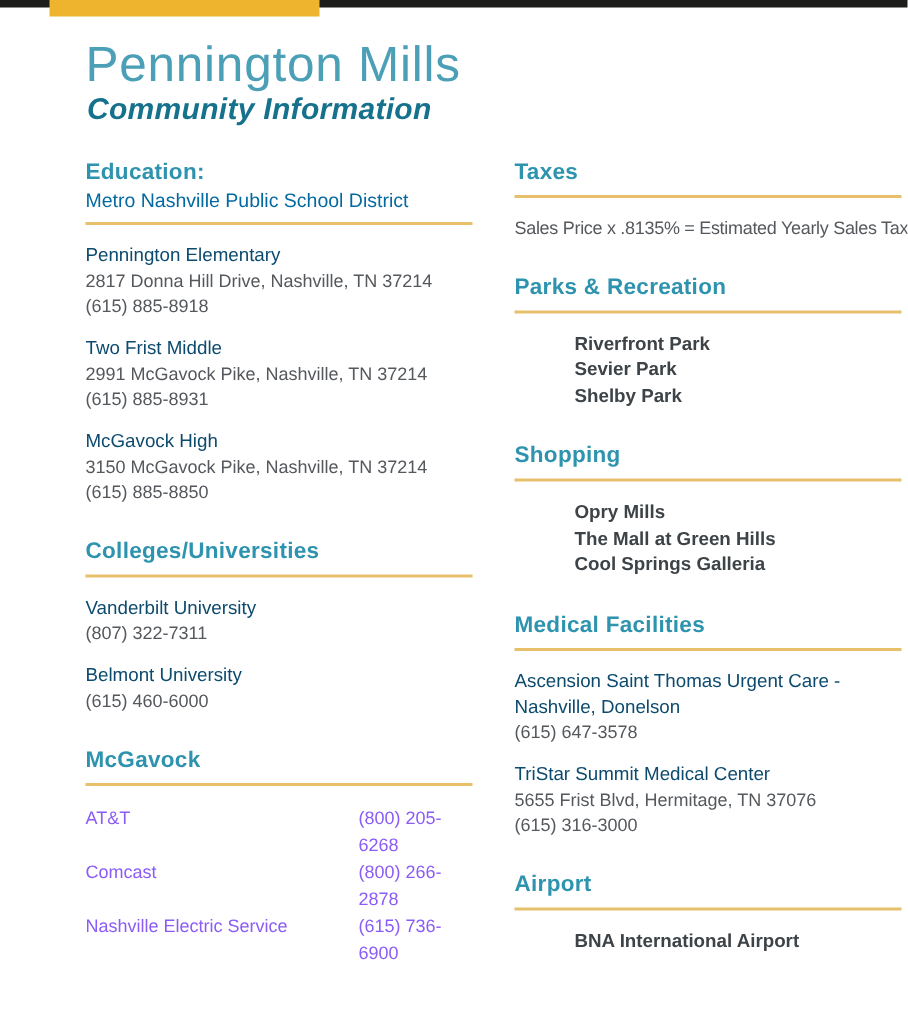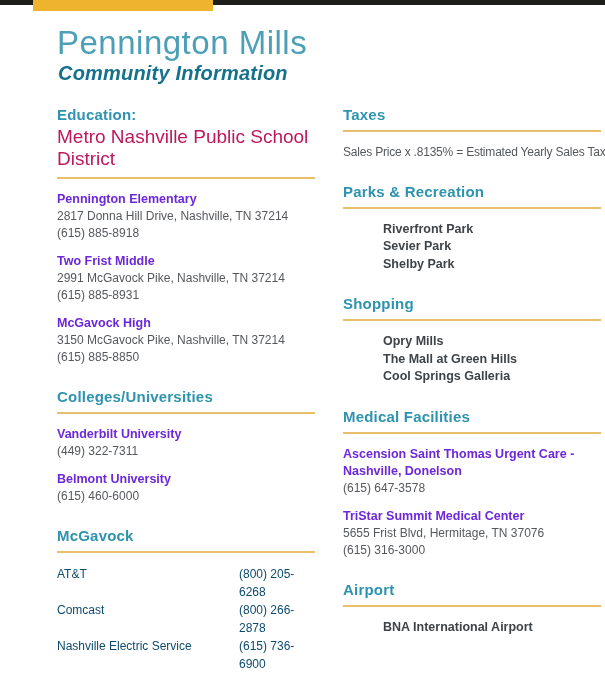--- a/index.html
+++ b/index.html
@@ -21,28 +21,28 @@
   .subtitle {
     margin:1px 0 0 1px; font-size:20px; font-weight:bold; font-style:italic;
     color:#15718c; letter-spacing:0.2px;
   }
 
   .columns { display:flex; gap:28px; padding:0 26px 0 33px; margin-top:21px; }
   .col { width:258px; flex:none; }
 
   .sec { margin-bottom:22px; }
   .sec-h { margin:0; font-size:15px; font-weight:bold; color:#2e93ae; letter-spacing:0.2px; }
-  .sec-sub { margin-top:3px; font-size:19px; color:#be185d; }
+  .sec-sub { margin-top:3px; font-size:13px; color:#0369a1; }
   .rule { height:2px; background:#e8c06c; margin-top:7px; margin-bottom:12px; }
 
   .entry { margin-bottom:11px; }
-  .entry-name { font-size:12.5px; font-weight:bold; color:#6d28d9; line-height:17px; }
+  .entry-name { font-size:12.5px; font-weight:normal; color:#0c4a6e; line-height:17px; }
   .entry-line { font-size:12px; color:#55585c; line-height:17px; }
 
-  .util-row { display:flex; font-size:12px; color:#0c4a6e; line-height:18px; }
+  .util-row { display:flex; font-size:12px; color:#8b5cf6; line-height:18px; }
   .util-name { width:182px; flex:none; }
   .util-phone { flex:1; }
   .tax-line { font-size:12px; color:#55585c; line-height:17px; letter-spacing:-0.2px; white-space:nowrap; }
 
   .simple-item { font-size:12.5px; font-weight:bold; color:#3e4347; line-height:17.5px;margin-left:40px; }
 </style>
 </head>
 <body>
 
 <div class="page">
@@ -79,21 +79,21 @@
           <div class="entry-line">(615) 885-8850</div>
         </div>
       </section>
 
       <section class="sec">
         <h3 class="sec-h">Colleges/Universities</h3>
         <div class="rule"></div>
 
         <div class="entry">
           <div class="entry-name">Vanderbilt University</div>
-          <div class="entry-line">(449) 322-7311</div>
+          <div class="entry-line">(807) 322-7311</div>
         </div>
         <div class="entry">
           <div class="entry-name">Belmont University</div>
           <div class="entry-line">(615) 460-6000</div>
         </div>
         <div class="entry">
         </div>
       </section>
 
       <section class="sec">

